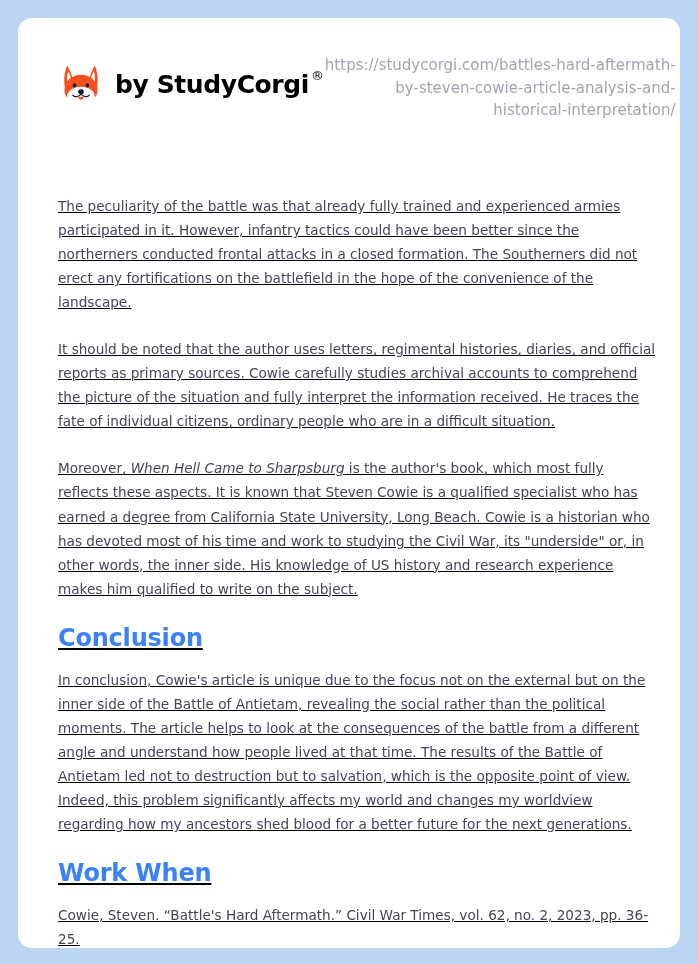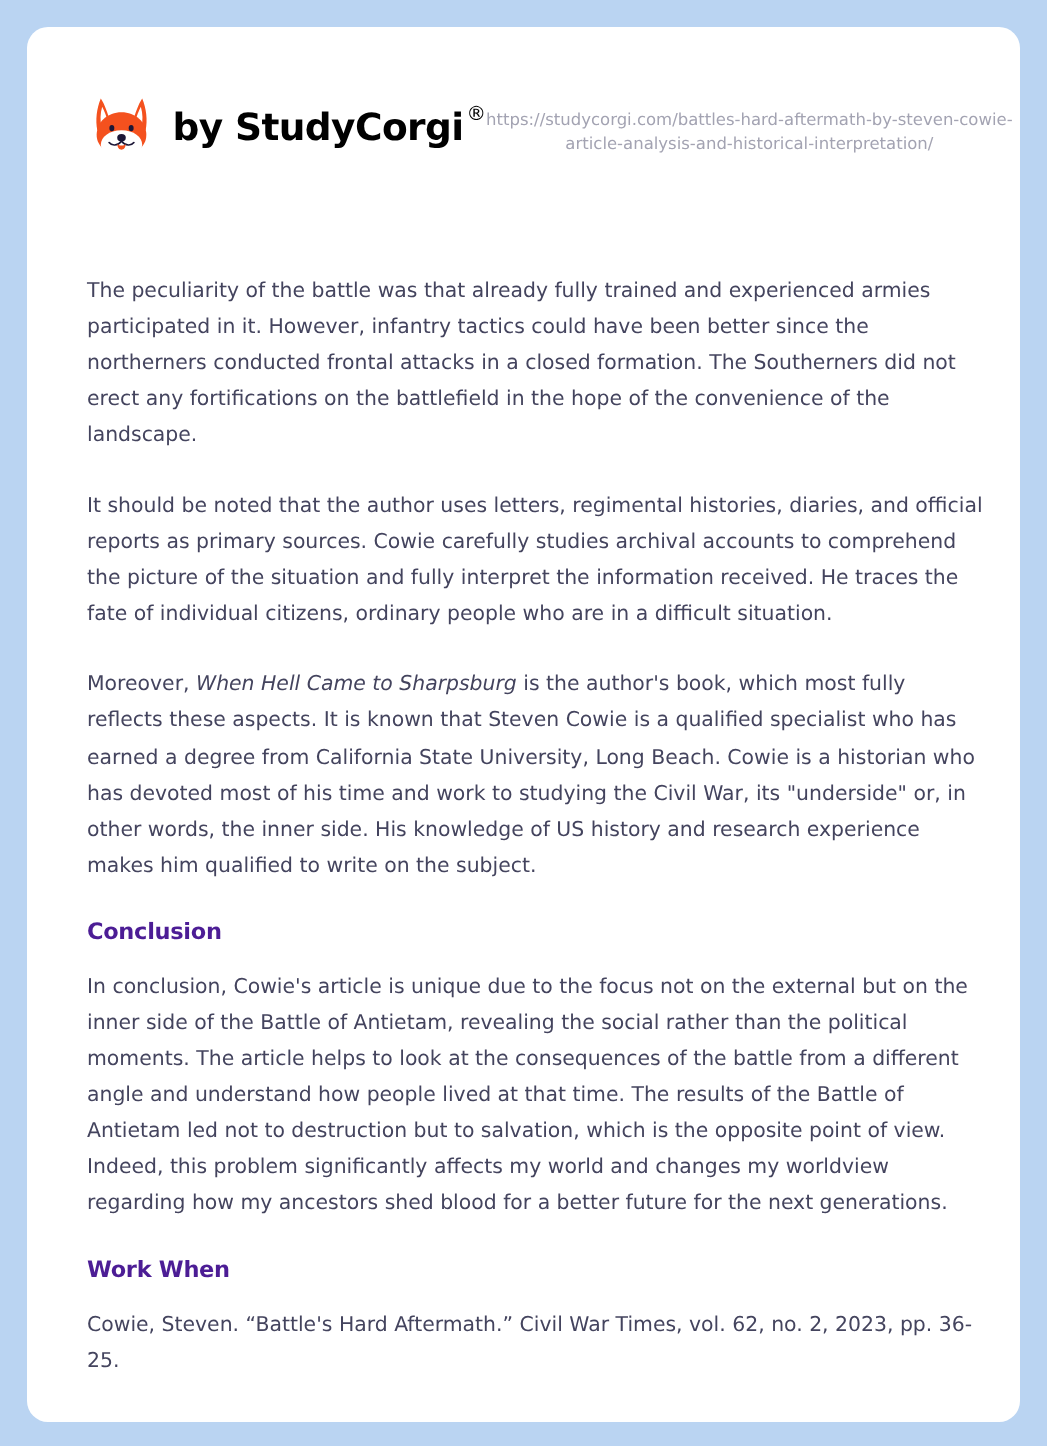--- a/index.html
+++ b/index.html
@@ -84,52 +84,52 @@
   .doc-title {
     font-size: 11.3px;
     font-weight: bold;
     color: #8a8a9c;
     line-height: 1.42;
     margin: 0;
     letter-spacing: 0.05px;
   }
 
   .doc-url {
-    font-size: 11px;
+    font-size: 15px;
     color: #a3a3b2;
     line-height: 1.5;
     margin: 6px 0 0 0;
     word-break: break-word;
-    text-align: center;
   }
 
   
   .doc-body {
     position: absolute;
     left: 40px;
-    top: 164px;
+    top: 176px;
     width: 600px;
+    text-decoration: underline;
   }
 
   .doc-body p {
     font-size: 13.6px;
     line-height: 1.77;
     color: #44445e;
     margin: 0 0 23px 0;
     text-align: left;
   }
 
   .doc-body p:last-child {
     margin-bottom: 0;
   }
 
   .doc-body h2 {
-    font-size: 15px;
+    font-size: 24px;
     font-weight: bold;
-    color: #4c1d95;
+    color: #3b82f6;
     margin: 22px 0 16px 0;
     letter-spacing: -0.2px;
   }
 
   .doc-body h2.section-heading-tight {
     margin-top: 14px;
   }
 
   .cite-text {
     font-size: 13.1px;

